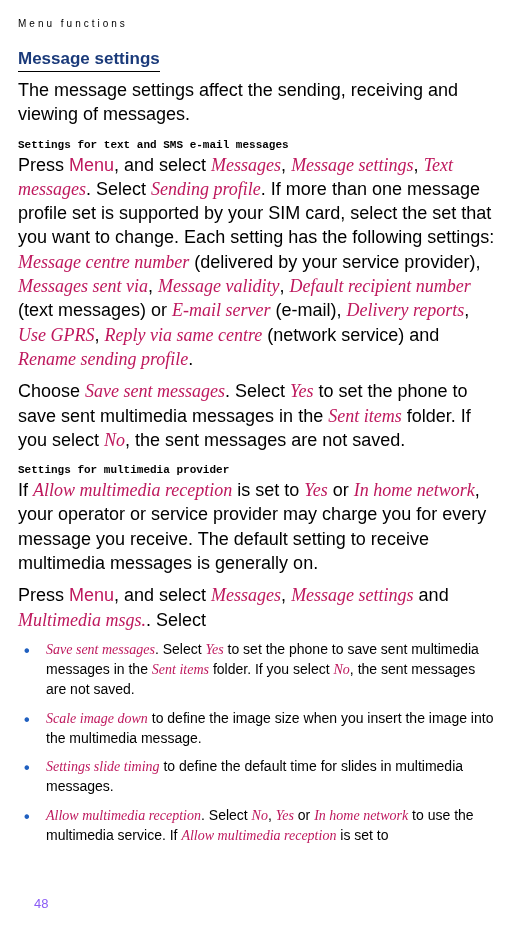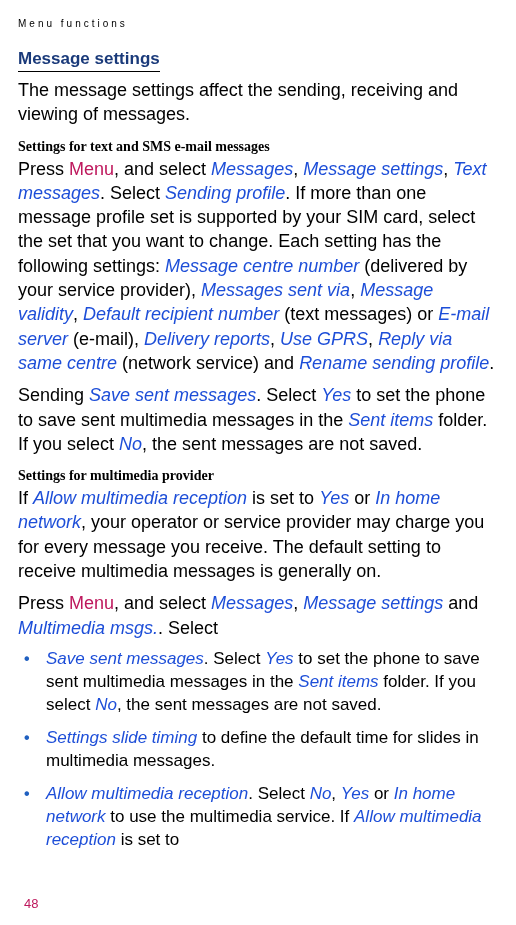--- a/index.html
+++ b/index.html
@@ -30,64 +30,64 @@
       display: inline-block;
     }
     .body-text {
       font-family: Verdana, Geneva, sans-serif;
       font-size: 18px;
       line-height: 1.35;
       color: #000;
       margin-bottom: 12px;
     }
     .subheading {
-      font-family: Liberation Serif, serif;
-      font-size: 14px;
+      font-family: Liberation Mono, monospace;
+      font-size: 11px;
       font-weight: bold;
       color: #000;
       margin-bottom: 2px;
     }
     .menu-term {
       color: #be185d;
       font-weight: normal;
       font-family: Verdana, Geneva, sans-serif;
     }
     .ui-term {
-      color: #1d4ed8;
+      color: #be185d;
       font-style: italic;
-      font-family: Liberation Sans, sans-serif;
+      font-family: Liberation Serif, serif;
     }
     .bullet-list {
       list-style: none;
       padding-left: 0;
     }
     .bullet-list li {
       position: relative;
       padding-left: 28px;
       font-family: Verdana, Geneva, sans-serif;
-      font-size: 17px;
+      font-size: 14px;
       line-height: 1.35;
       margin-bottom: 10px;
     }
     .bullet-list li::before {
       content: "•";
       position: absolute;
       left: 6px;
       top: 0;
       color: #2060c0;
       font-size: 16px;
       font-weight: bold;
     }
     .page-number {
       position: absolute;
       bottom: 14px;
-      left: 24px;
+      left: 34px;
       font-family: Verdana, Geneva, sans-serif;
       font-size: 13px;
-      color: #be185d;
+      color: #8b5cf6;
     }
     .para { margin-bottom: 8px; }
   </style>
 </head>
 <body>
 
 <div class="header-label">Menu functions</div>
 
 <div>
   <span class="section-title">Message settings</span>
@@ -95,38 +95,41 @@
 
 <p class="body-text">The message settings affect the sending, receiving and viewing of messages.</p>
 
 <div class="subheading">Settings for text and SMS e-mail messages</div>
 
 <p class="body-text para">
   <span>Press </span><span class="menu-term">Menu</span><span>, and select </span><span class="ui-term">Messages</span><span>, </span><span class="ui-term">Message settings</span><span>, </span><span class="ui-term">Text messages</span><span>. Select </span><span class="ui-term">Sending profile</span><span>. If more than one message profile set is supported by your SIM card, select the set that you want to change. Each setting has the following settings: </span><span class="ui-term">Message centre number</span><span> (delivered by your service provider), </span><span class="ui-term">Messages sent via</span><span>, </span><span class="ui-term">Message validity</span><span>, </span><span class="ui-term">Default recipient number</span><span> (text messages) or </span><span class="ui-term">E-mail server</span><span> (e-mail), </span><span class="ui-term">Delivery reports</span><span>, </span><span class="ui-term">Use GPRS</span><span>, </span><span class="ui-term">Reply via same centre</span><span> (network service) and </span><span class="ui-term">Rename sending profile</span><span>.</span>
 </p>
 
 <p class="body-text">
-  <span>Sending </span><span class="ui-term">Save sent messages</span><span>. Select </span><span class="ui-term">Yes</span><span> to set the phone to save sent multimedia messages in the </span><span class="ui-term">Sent items</span><span> folder. If you select </span><span class="ui-term">No</span><span>, the sent messages are not saved.</span>
+  <span>Choose </span><span class="ui-term">Save sent messages</span><span>. Select </span><span class="ui-term">Yes</span><span> to set the phone to save sent multimedia messages in the </span><span class="ui-term">Sent items</span><span> folder. If you select </span><span class="ui-term">No</span><span>, the sent messages are not saved.</span>
 </p>
 
 <div class="subheading">Settings for multimedia provider</div>
 
 <p class="body-text para">
   <span>If </span><span class="ui-term">Allow multimedia reception</span><span> is set to </span><span class="ui-term">Yes</span><span> or </span><span class="ui-term">In home network</span><span>, your operator or service provider may charge you for every message you receive. The default setting to receive multimedia messages is generally on.</span>
 </p>
 
 <p class="body-text para">
   <span>Press </span><span class="menu-term">Menu</span><span>, and select </span><span class="ui-term">Messages</span><span>, </span><span class="ui-term">Message settings</span><span> and </span><span class="ui-term">Multimedia msgs.</span><span>. Select</span>
 </p>
 
 <ul class="bullet-list">
   <li>
     <span class="ui-term">Save sent messages</span><span>. Select </span><span class="ui-term">Yes</span><span> to set the phone to save sent multimedia messages in the </span><span class="ui-term">Sent items</span><span> folder. If you select </span><span class="ui-term">No</span><span>, the sent messages are not saved.</span>
   </li>
   <li>
+    <span class="ui-term">Scale image down</span><span> to define the image size when you insert the image into the multimedia message.</span>
+  </li>
+  <li>
     <span class="ui-term">Settings slide timing</span><span> to define the default time for slides in multimedia messages.</span>
   </li>
   <li>
     <span class="ui-term">Allow multimedia reception</span><span>. Select </span><span class="ui-term">No</span><span>, </span><span class="ui-term">Yes</span><span> or </span><span class="ui-term">In home network</span><span> to use the multimedia service. If </span><span class="ui-term">Allow multimedia reception</span><span> is set to</span>
   </li>
 </ul>
 
 <div class="page-number">48</div>
 
 </body></html>

